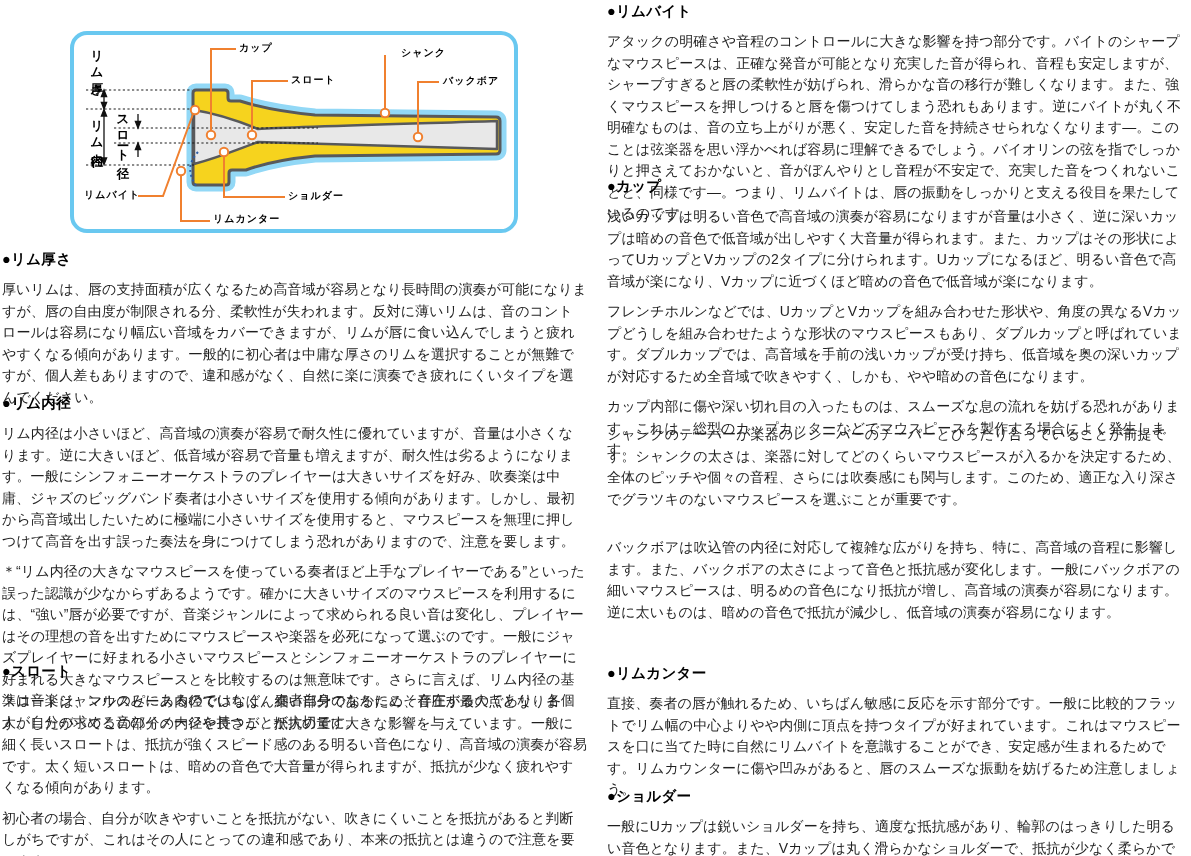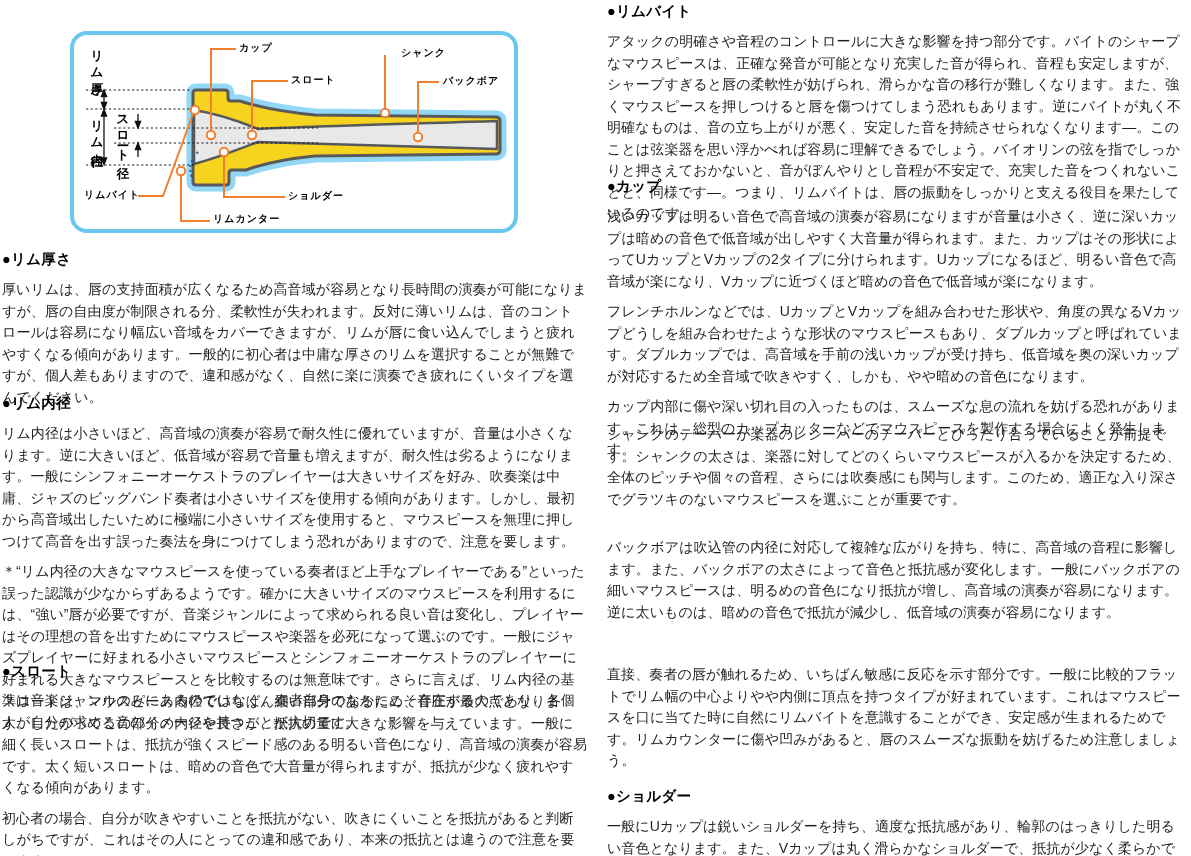--- a/index.html
+++ b/index.html
@@ -149,19 +149,20 @@
 
 <section class="sec col-right" style="top:424px">
   <p>シャンクのテーパーが楽器のレシーバーのテーパーとぴったり合っていることが前提です。シャンクの太さは、楽器に対してどのくらいマウスピースが入るかを決定するため、全体のピッチや個々の音程、さらには吹奏感にも関与します。このため、適正な入り深さでグラツキのないマウスピースを選ぶことが重要です。</p>
 </section>
 
 <section class="sec col-right" style="top:537px">
   <p>バックボアは吹込管の内径に対応して複雑な広がりを持ち、特に、高音域の音程に影響します。また、バックボアの太さによって音色と抵抗感が変化します。一般にバックボアの細いマウスピースは、明るめの音色になり抵抗が増し、高音域の演奏が容易になります。逆に太いものは、暗めの音色で抵抗が減少し、低音域の演奏が容易になります。</p>
 </section>
 
 <section class="sec col-right" style="top:664px">
+  <h3>●リムカンター</h3>
   <p>直接、奏者の唇が触れるため、いちばん敏感に反応を示す部分です。一般に比較的フラットでリム幅の中心よりやや内側に頂点を持つタイプが好まれています。これはマウスピースを口に当てた時に自然にリムバイトを意識することができ、安定感が生まれるためです。リムカウンターに傷や凹みがあると、唇のスムーズな振動を妨げるため注意しましょう。</p>
 </section>
 
 <section class="sec col-right" style="top:787px">
   <h3>●ショルダー</h3>
   <p>一般にUカップは鋭いショルダーを持ち、適度な抵抗感があり、輪郭のはっきりした明るい音色となります。また、Vカップは丸く滑らかなショルダーで、抵抗が少なく柔らかで暗い響きになります。</p>
 </section>
 
 </body></html>

